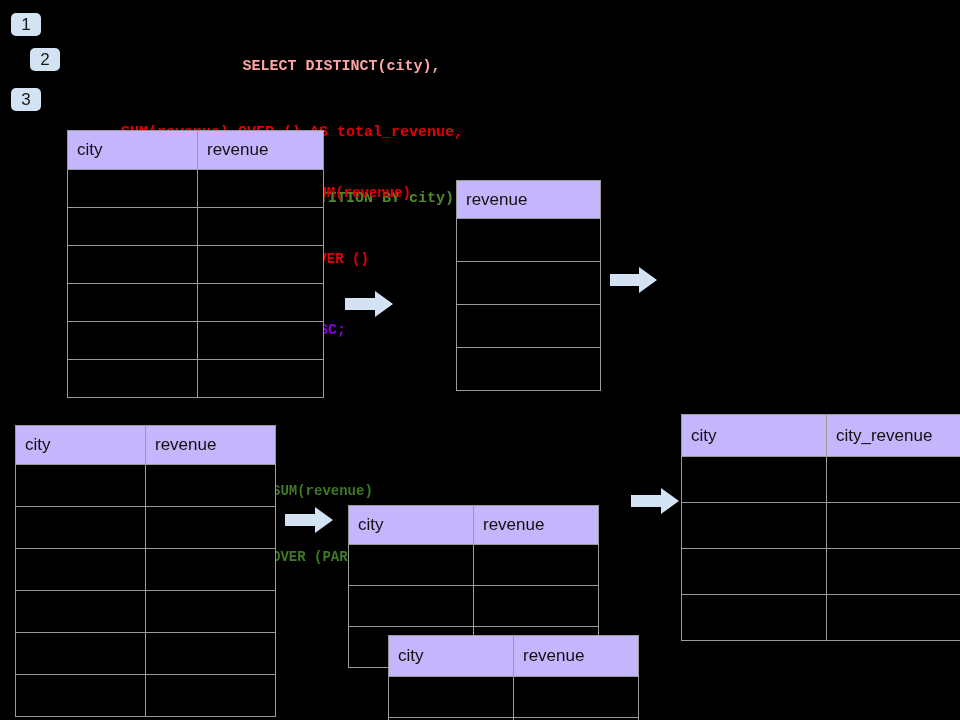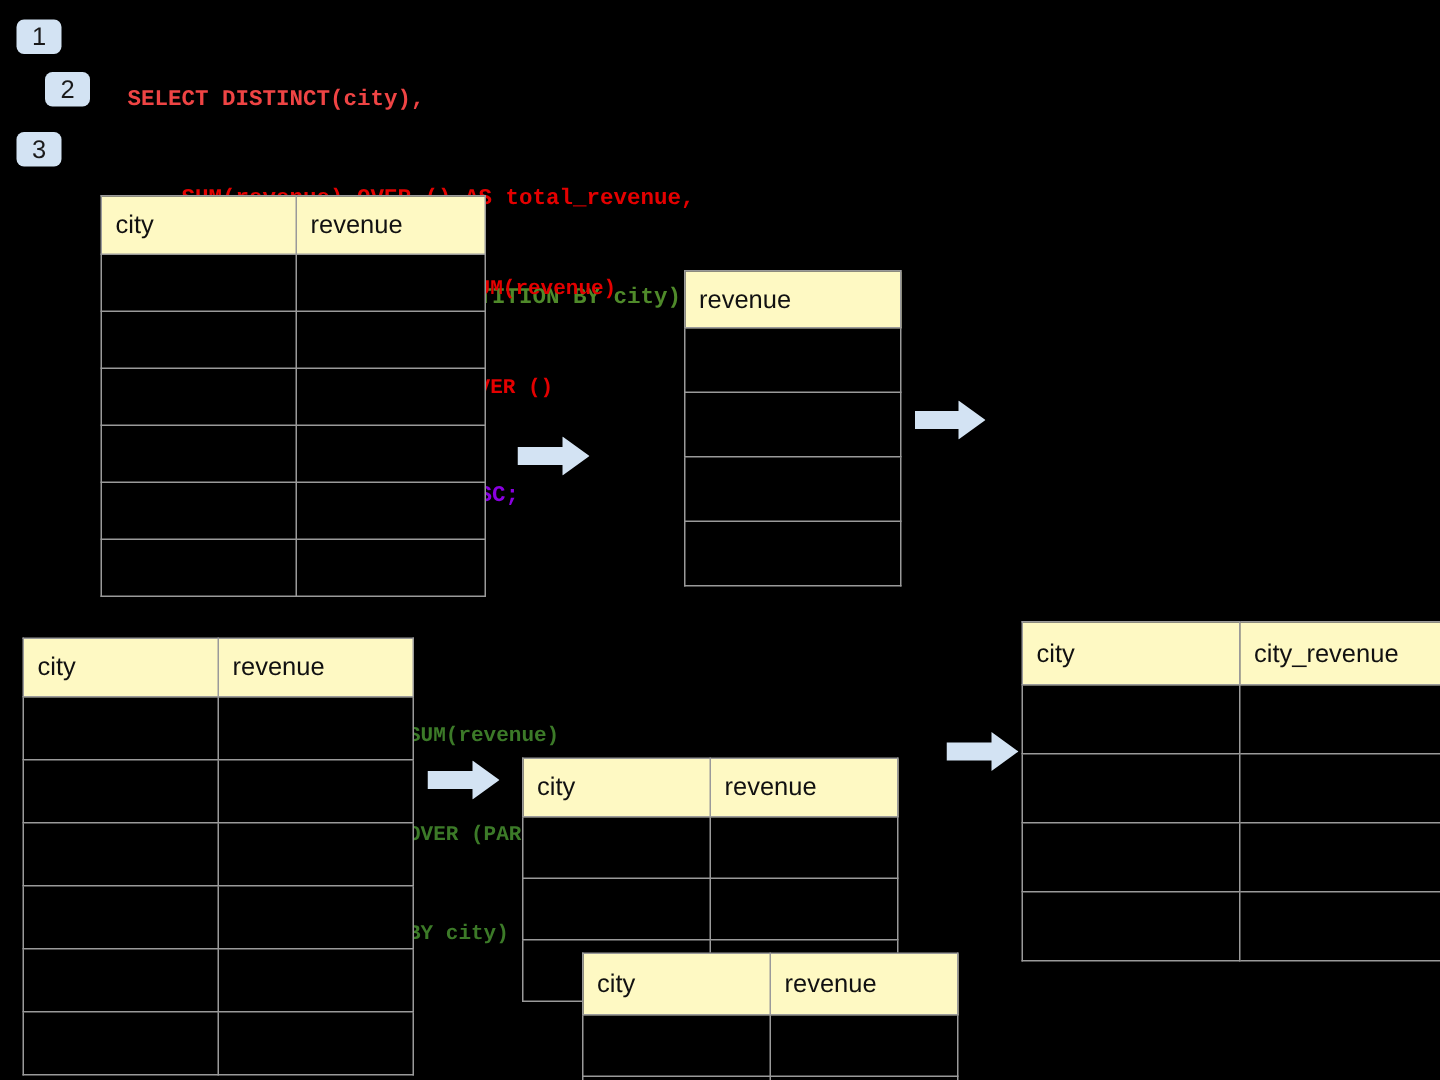--- a/index.html
+++ b/index.html
@@ -69,21 +69,21 @@
     border-collapse: collapse;
     table-layout: fixed;
     background: #000000;
   }
   .tbl th, .tbl td {
     border: 1px solid #9a9a9a;
     padding: 0;
     margin: 0;
   }
   .tbl th {
-    background: #fef9c3;
+    background: #c4b5fd;
     color: #111111;
     font-family: "Liberation Sans", sans-serif;
     font-size: 17px;
     font-weight: normal;
     text-align: left;
     padding-left: 9px;
   }
   .tbl td {
     background: #000000;
   }
@@ -96,37 +96,36 @@
 </head>
 <body>
 
 <div id="canvas">
 
   <div class="badge" style="left:11px; top:13px;">1</div>
   <div class="badge" style="left:30px; top:48px;">2</div>
   <div class="badge" style="left:11px; top:88px;">3</div>
 
   <div class="sql" style="left:85px; top:12px;">
-    <div class="sql-line" style="color:#ef4444;">SELECT DISTINCT(city),</div>
+    <div class="sql-line" style="color:#fca5a5;text-align:center;">SELECT DISTINCT(city),</div>
     <div class="sql-line" style="color:#e40000;">    SUM(revenue) OVER () AS total_revenue,</div>
     <div class="sql-line" style="color:#4f8a2a;">    SUM(revenue) OVER (PARTITION BY city) as city_revenue</div>
     <div class="sql-line" style="color:#8a00e0;">  FROM rides</div>
     <div class="sql-line" style="color:#8a00e0;">  ORDER by city_revenue DESC;</div>
   </div>
 
 
   <div class="annot" style="left:310px; top:138px; color:#e40000;">
     <div>SUM(revenue)</div>
     <div>OVER ()</div>
   </div>
 
   <div class="annot" style="left:272px; top:436px; color:#3c7a28;">
     <div>SUM(revenue)</div>
     <div>OVER (PARTITION</div>
-    <div>BY city)</div>
   </div>
 
   <table class="tbl" style="left:67px; top:130px; width:236px;">
     <thead>
       <tr>
         <th style="width:120px; height:38px;">city</th>
         <th style="width:116px; height:38px;">revenue</th>
       </tr>
     </thead>
     <tbody>

